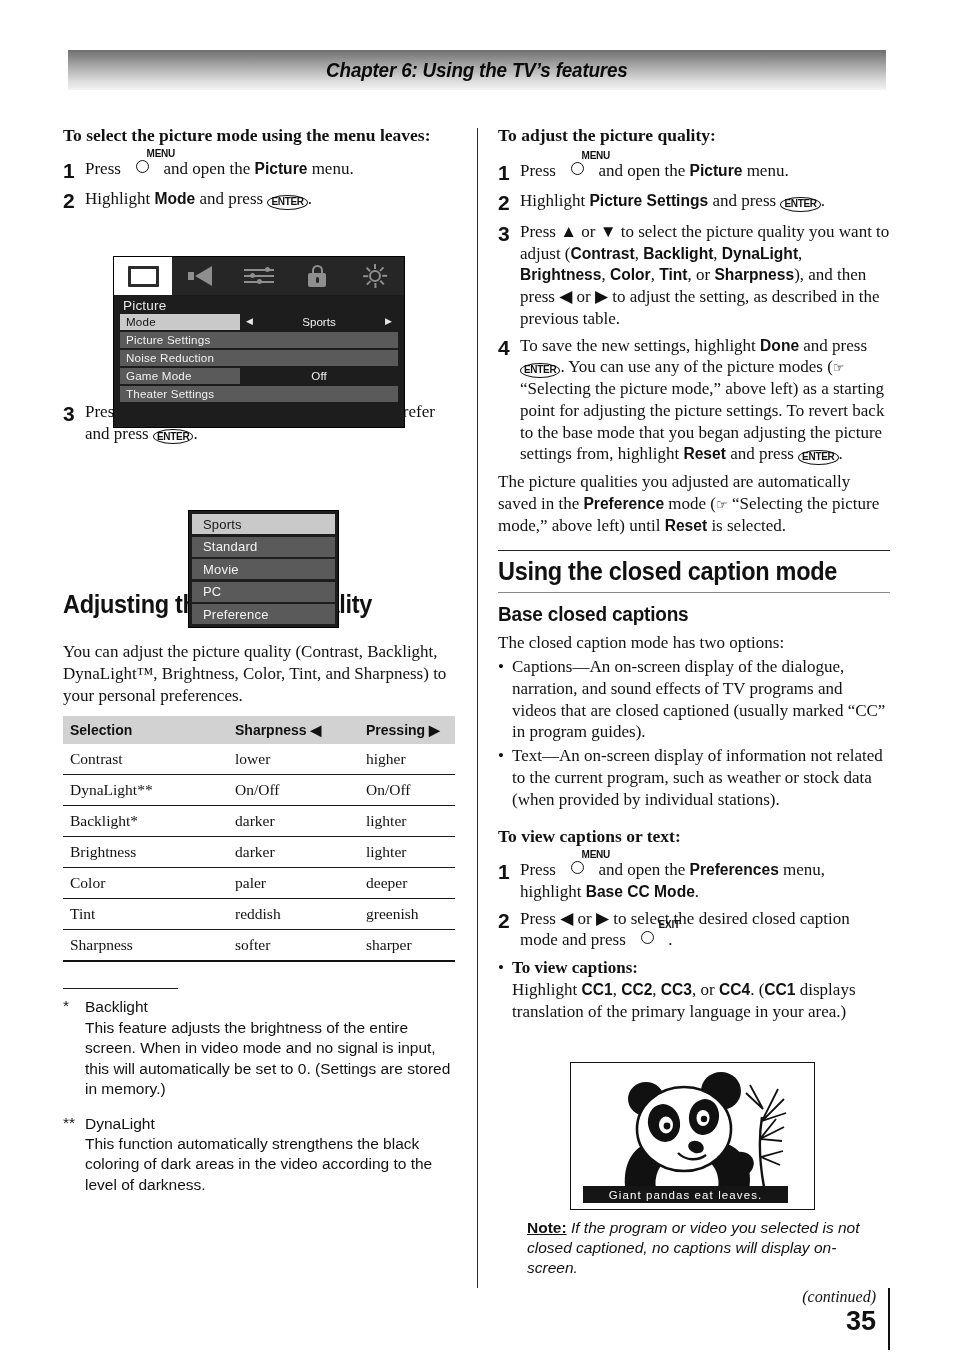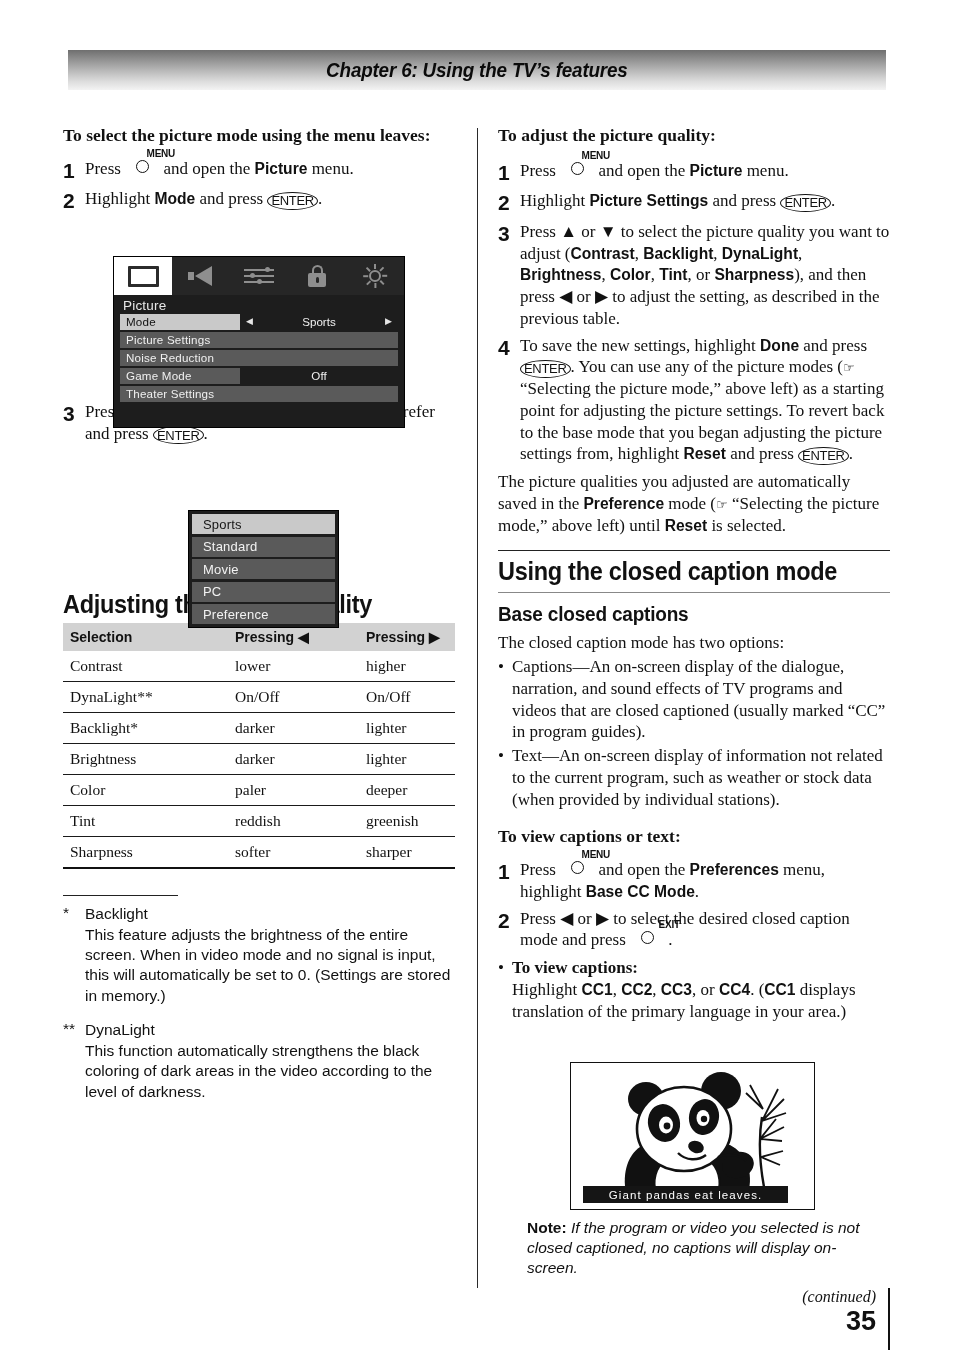--- a/index.html
+++ b/index.html
@@ -64,22 +64,22 @@
   .key-menu .kl{
     position:absolute; left:0; top:-12px; width:34px; text-align:right;
     font-family:"Liberation Sans", sans-serif; font-weight:bold; font-size:10px; letter-spacing:-0.2px;margin-left:16px;
   }
   .key-menu .kc{
     position:absolute; left:11px; top:0px; width:11px; height:11px;
     border:1.6px solid #111; border-radius:50%;
   }
   .key-enter{
     display:inline-block; border:1.6px solid #111; border-radius:50%;
-    font-family:"Liberation Sans", sans-serif; font-weight:normal;
-    font-size:13px; letter-spacing:-0.3px;
+    font-family:"Liberation Sans", sans-serif; font-weight:bold;
+    font-size:10px; letter-spacing:-0.3px;
     padding:1.5px 3px 1.5px 3px; line-height:1; vertical-align:-1px;
   }
   .hand{ font-family:"DejaVu Sans", sans-serif; font-size:13px; }
 
   
   .osd{
     position:absolute; left:113px; top:256px; width:290px; height:170px;
     background:#1d1d1d; border:1px solid #000;
   }
   .osd-iconbar{
@@ -201,21 +201,21 @@
     color:#fff; font-family:"Liberation Sans", sans-serif; font-size:11.5px;
     letter-spacing:1.1px;
   }
 
   
   .note{
     position:absolute; left:527px; top:1218px; width:360px;
     font-family:"Liberation Sans", sans-serif; font-style:italic;
     font-size:15.5px; line-height:1.3;
   }
-  .note b{ font-style:normal; font-weight:bold; }
+  .note b{ font-style:normal; font-weight:bold;text-decoration:underline; }
   .continued{
     position:absolute; right:78px; top:1288px;
     font-family:"Liberation Serif", serif; font-style:italic; font-size:16px;
   }
   .pageno{
     position:absolute; right:78px; top:1306px;
     font-family:"Liberation Sans", sans-serif; font-weight:bold; font-size:27px;
   }
   .edge-rule{ position:absolute; left:888px; top:1288px; width:1.6px; height:62px; background:#111; }
 </style>
@@ -262,26 +262,27 @@
       <div class="txt">
         <span>Press ▲ or ▼ to select the picture mode you prefer and press</span>
         <span class="key-enter">ENTER</span><span>.</span>
       </div>
     </div>
 
     <div style="height:140px;"></div>
 
     <h1 class="big">Adjusting the picture quality</h1>
 
+    <p class="body" style="margin-top:22px;">You can adjust the picture quality (Contrast, Backlight, DynaLight™, Brightness, Color, Tint, and Sharpness) to your personal preferences.</p>
 
     <table class="sel-table">
       <thead>
         <tr>
           <th class="c1">Selection</th>
-          <th class="c2">Pressing ◀</th>
+          <th class="c2">Sharpness ◀</th>
           <th>Pressing ▶</th>
         </tr>
       </thead>
       <tbody>
         <tr>
             <td>Contrast</td>
             <td>lower</td>
             <td>higher</td>
           </tr>
         <tr>

